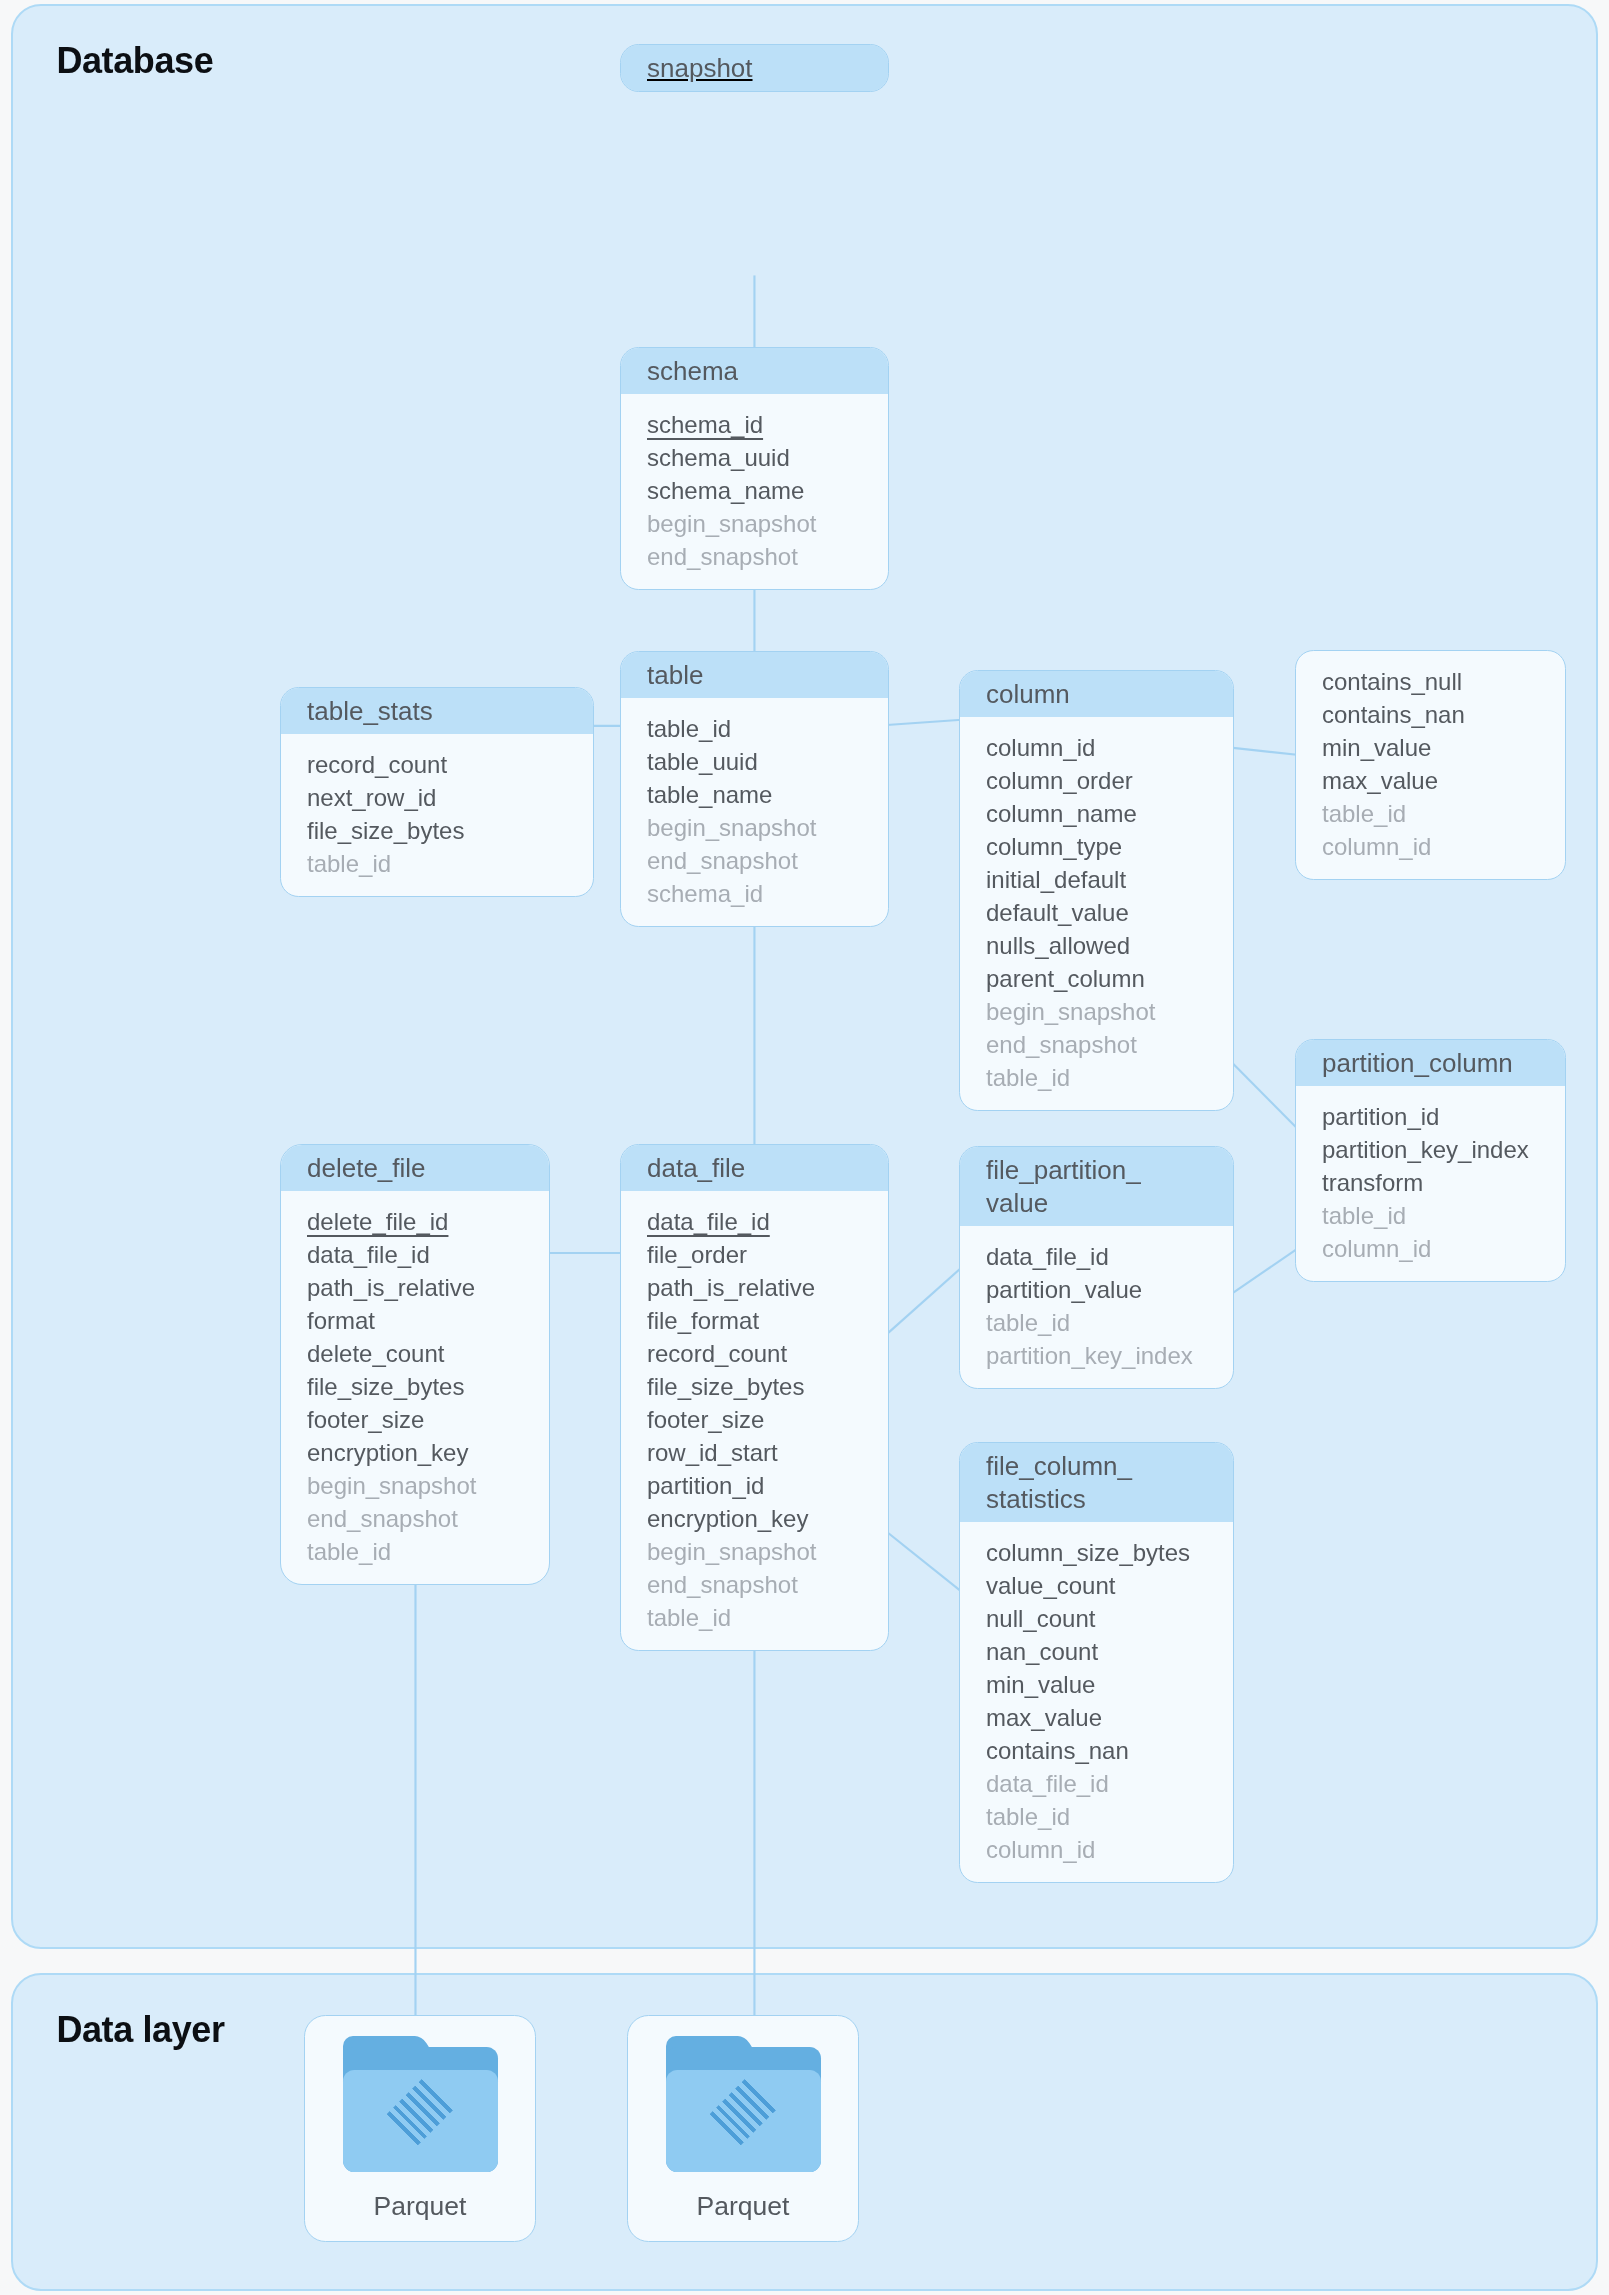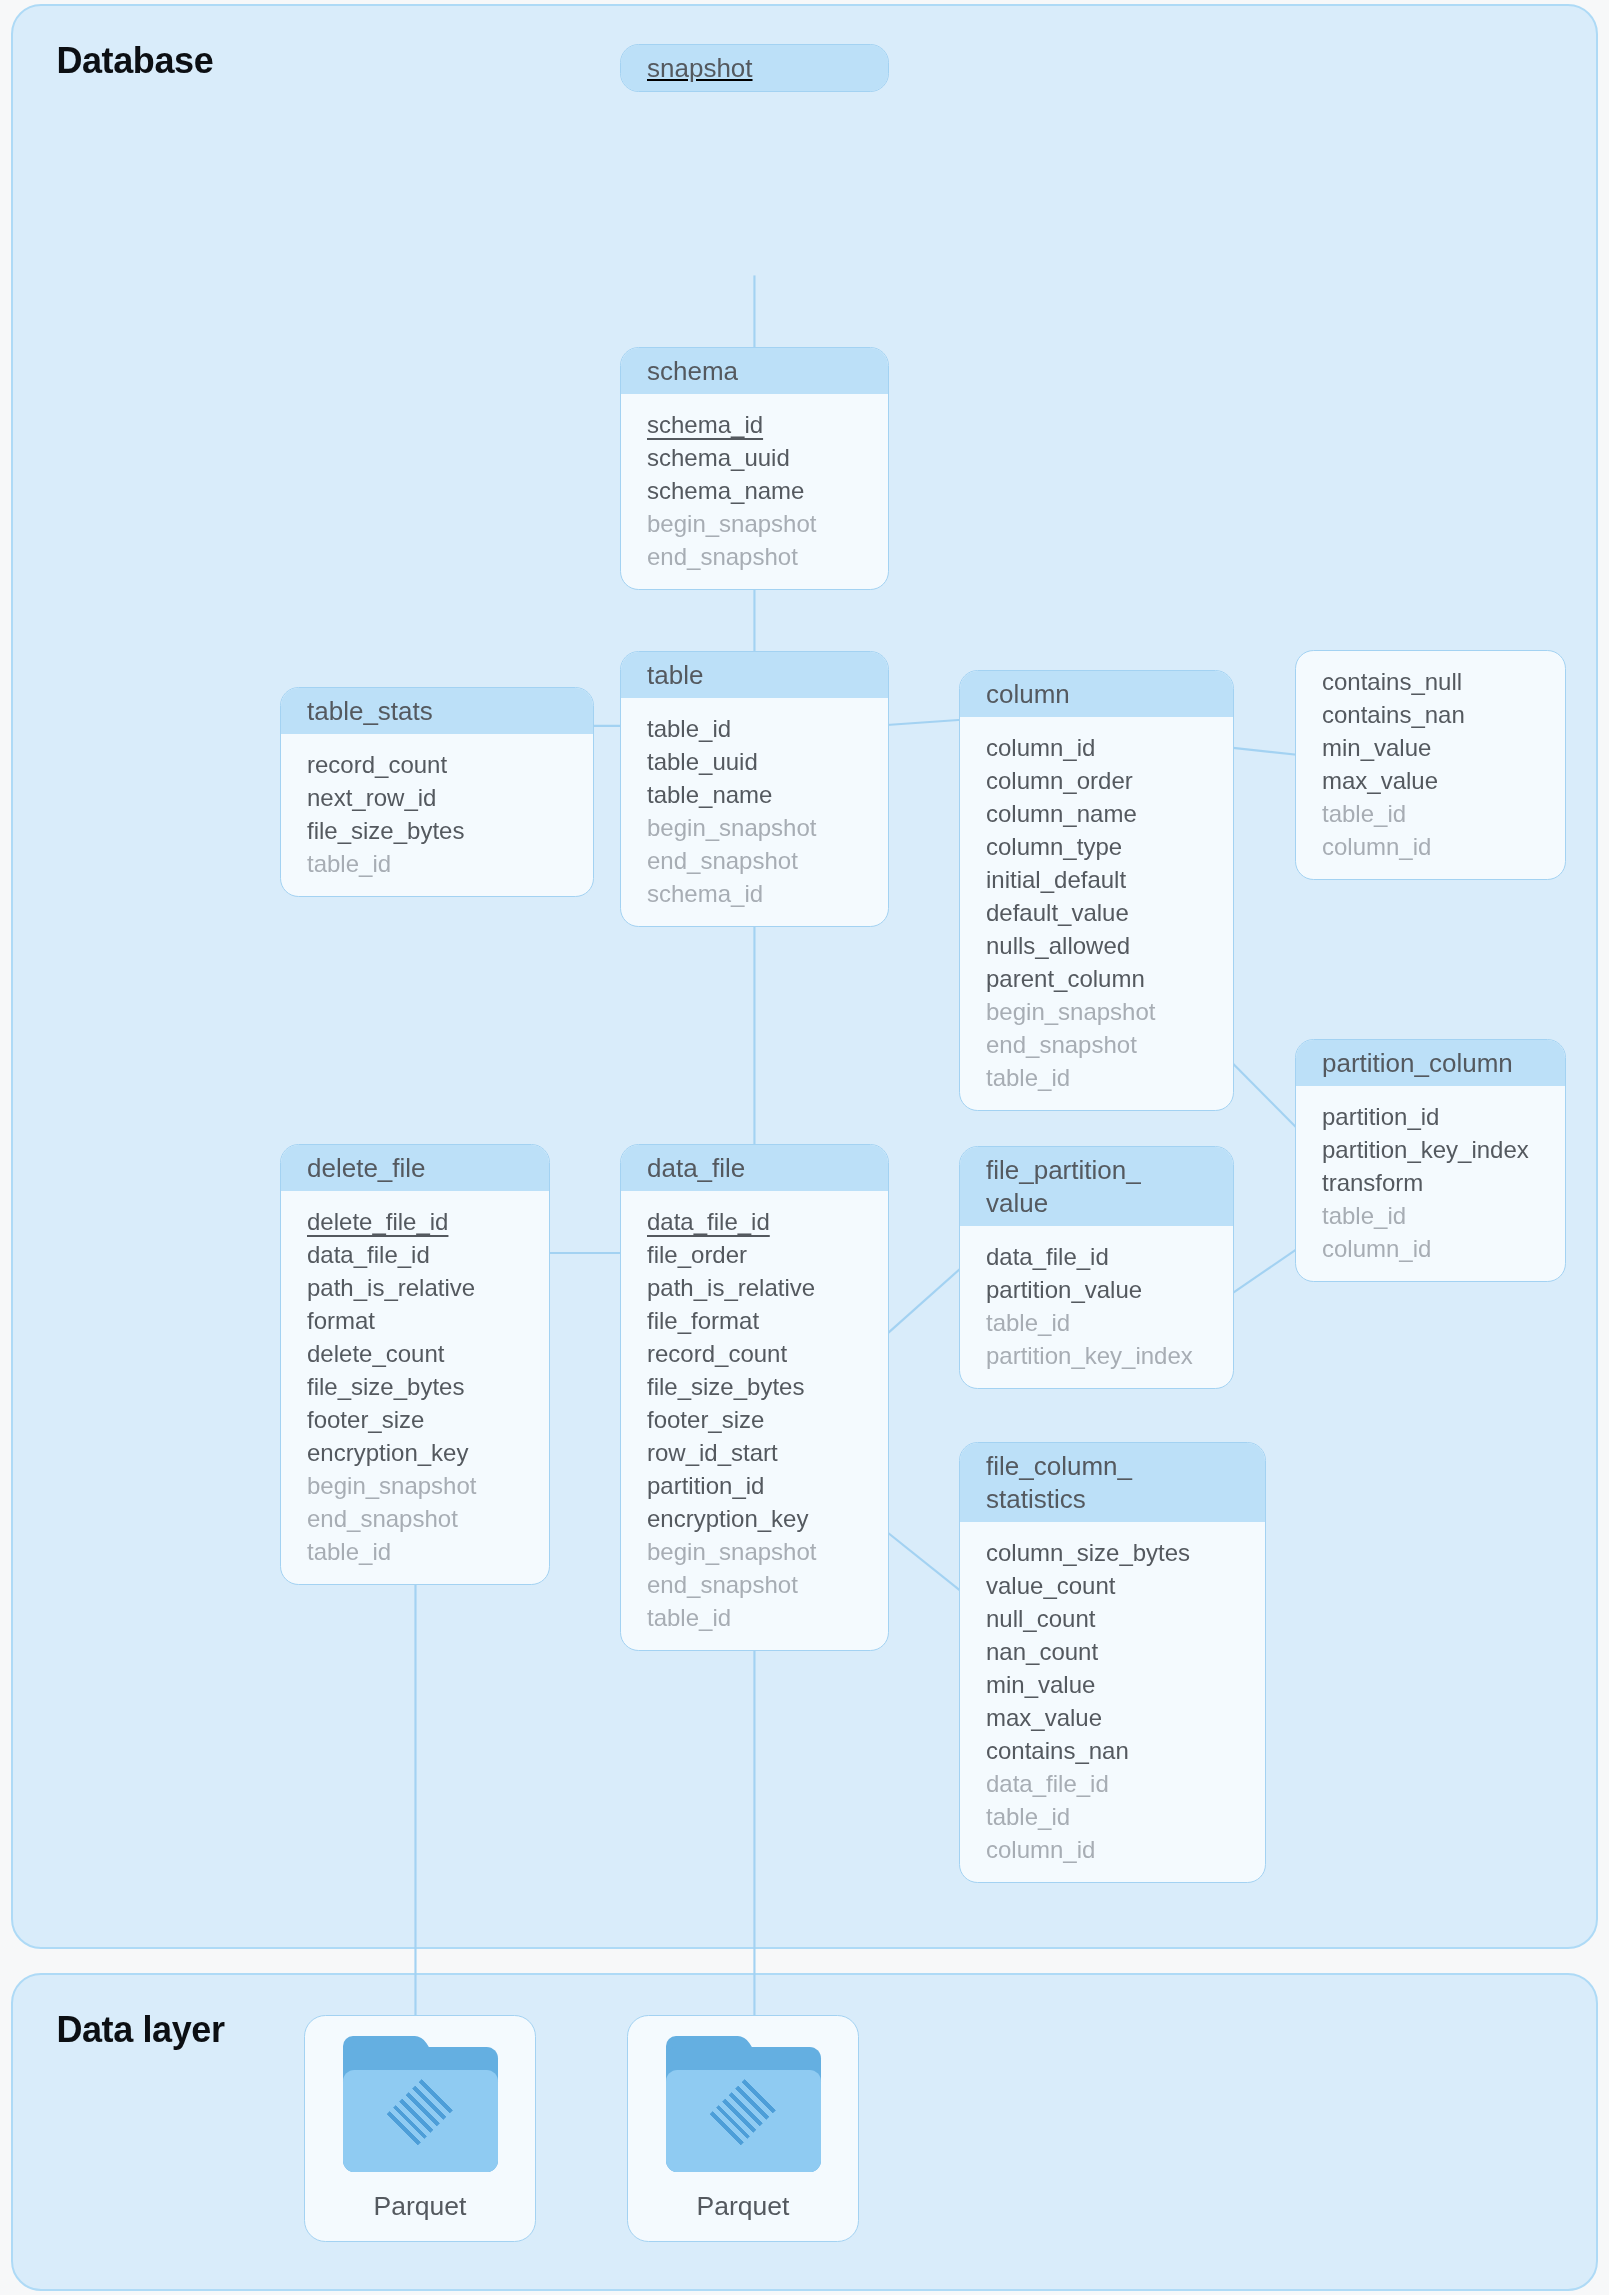--- a/index.html
+++ b/index.html
@@ -156,21 +156,21 @@
           <div>partition_column</div>
         </div>
         <div class="entity-body">
           <div class="field">partition_id</div>
           <div class="field">partition_key_index</div>
           <div class="field">transform</div>
           <div class="field muted">table_id</div>
           <div class="field muted">column_id</div>
         </div>
       </div>
-      <div class="entity" style="left: 280px; top: 1144px; width: 270px;">
+      <div class="entity" style="left: 280px; top: 1144px; width: 270px; border-radius: 22px;">
         <div class="entity-header">
           <div>delete_file</div>
         </div>
         <div class="entity-body">
           <div class="field pk">delete_file_id</div>
           <div class="field">data_file_id</div>
           <div class="field">path_is_relative</div>
           <div class="field">format</div>
           <div class="field">delete_count</div>
           <div class="field">file_size_bytes</div>
@@ -206,21 +206,21 @@
           <div>file_partition_</div>
           <div>value</div>
         </div>
         <div class="entity-body">
           <div class="field">data_file_id</div>
           <div class="field">partition_value</div>
           <div class="field muted">table_id</div>
           <div class="field muted">partition_key_index</div>
         </div>
       </div>
-      <div class="entity" style="left: 959px; top: 1442px; width: 307px;">
+      <div class="entity" style="left: 959px; top: 1442px; width: 275px;">
         <div class="entity-header">
           <div>file_column_</div>
           <div>statistics</div>
         </div>
         <div class="entity-body">
           <div class="field">column_size_bytes</div>
           <div class="field">value_count</div>
           <div class="field">null_count</div>
           <div class="field">nan_count</div>
           <div class="field">min_value</div>

